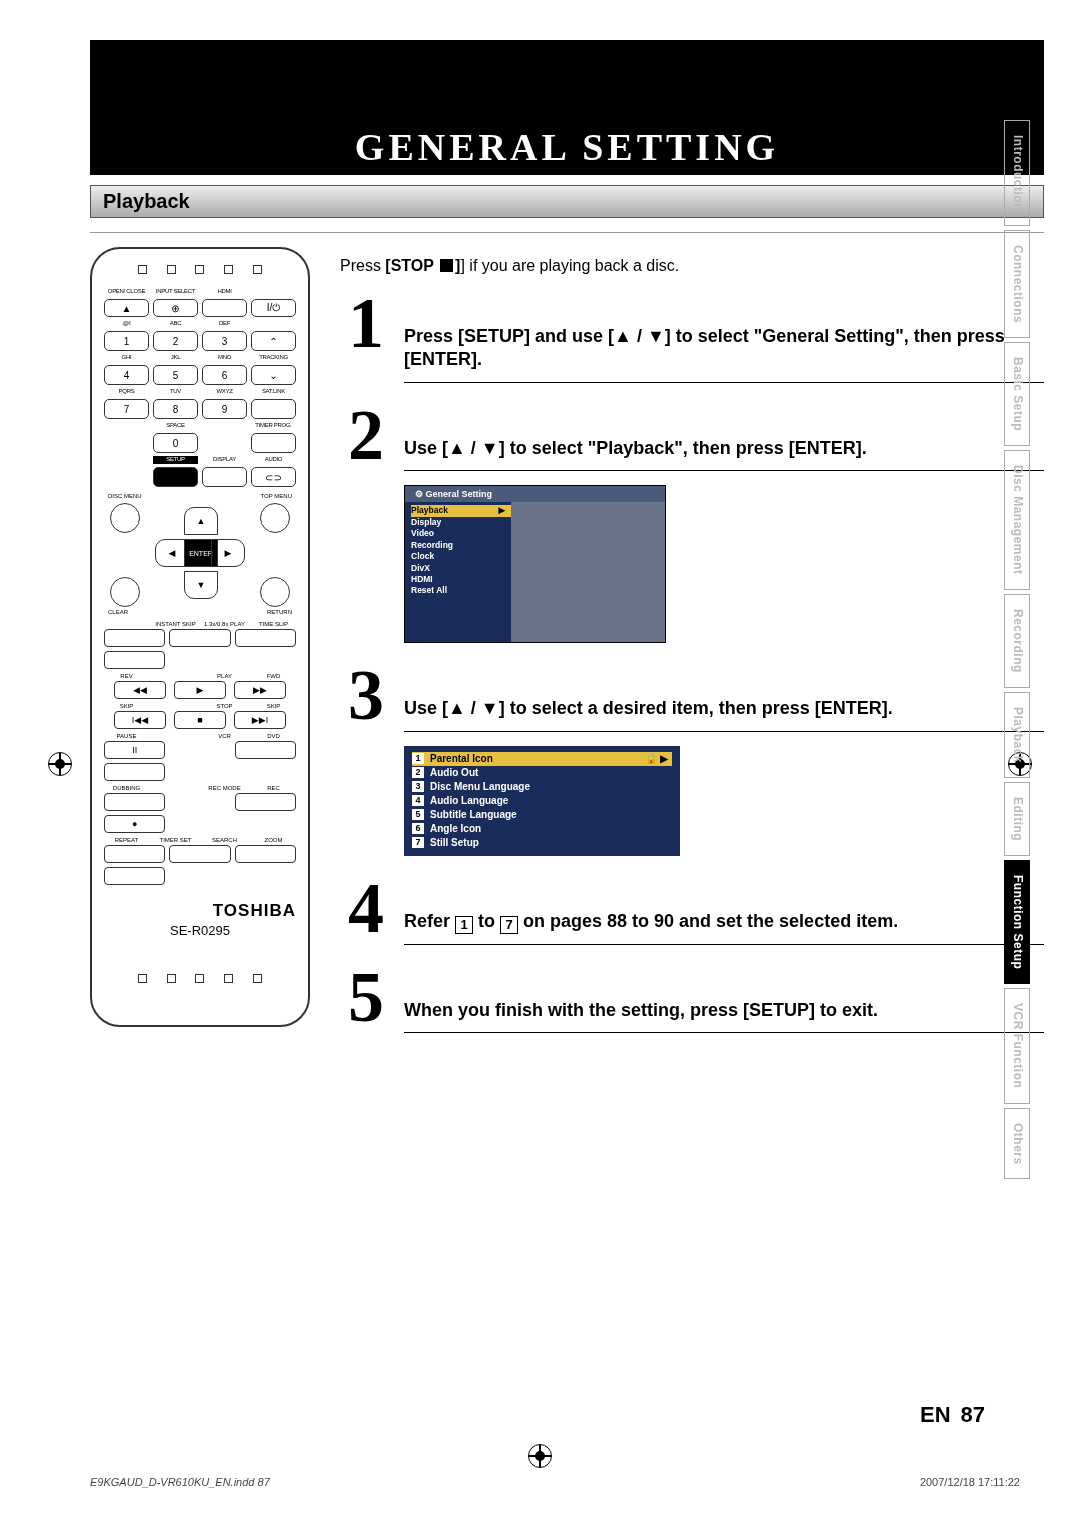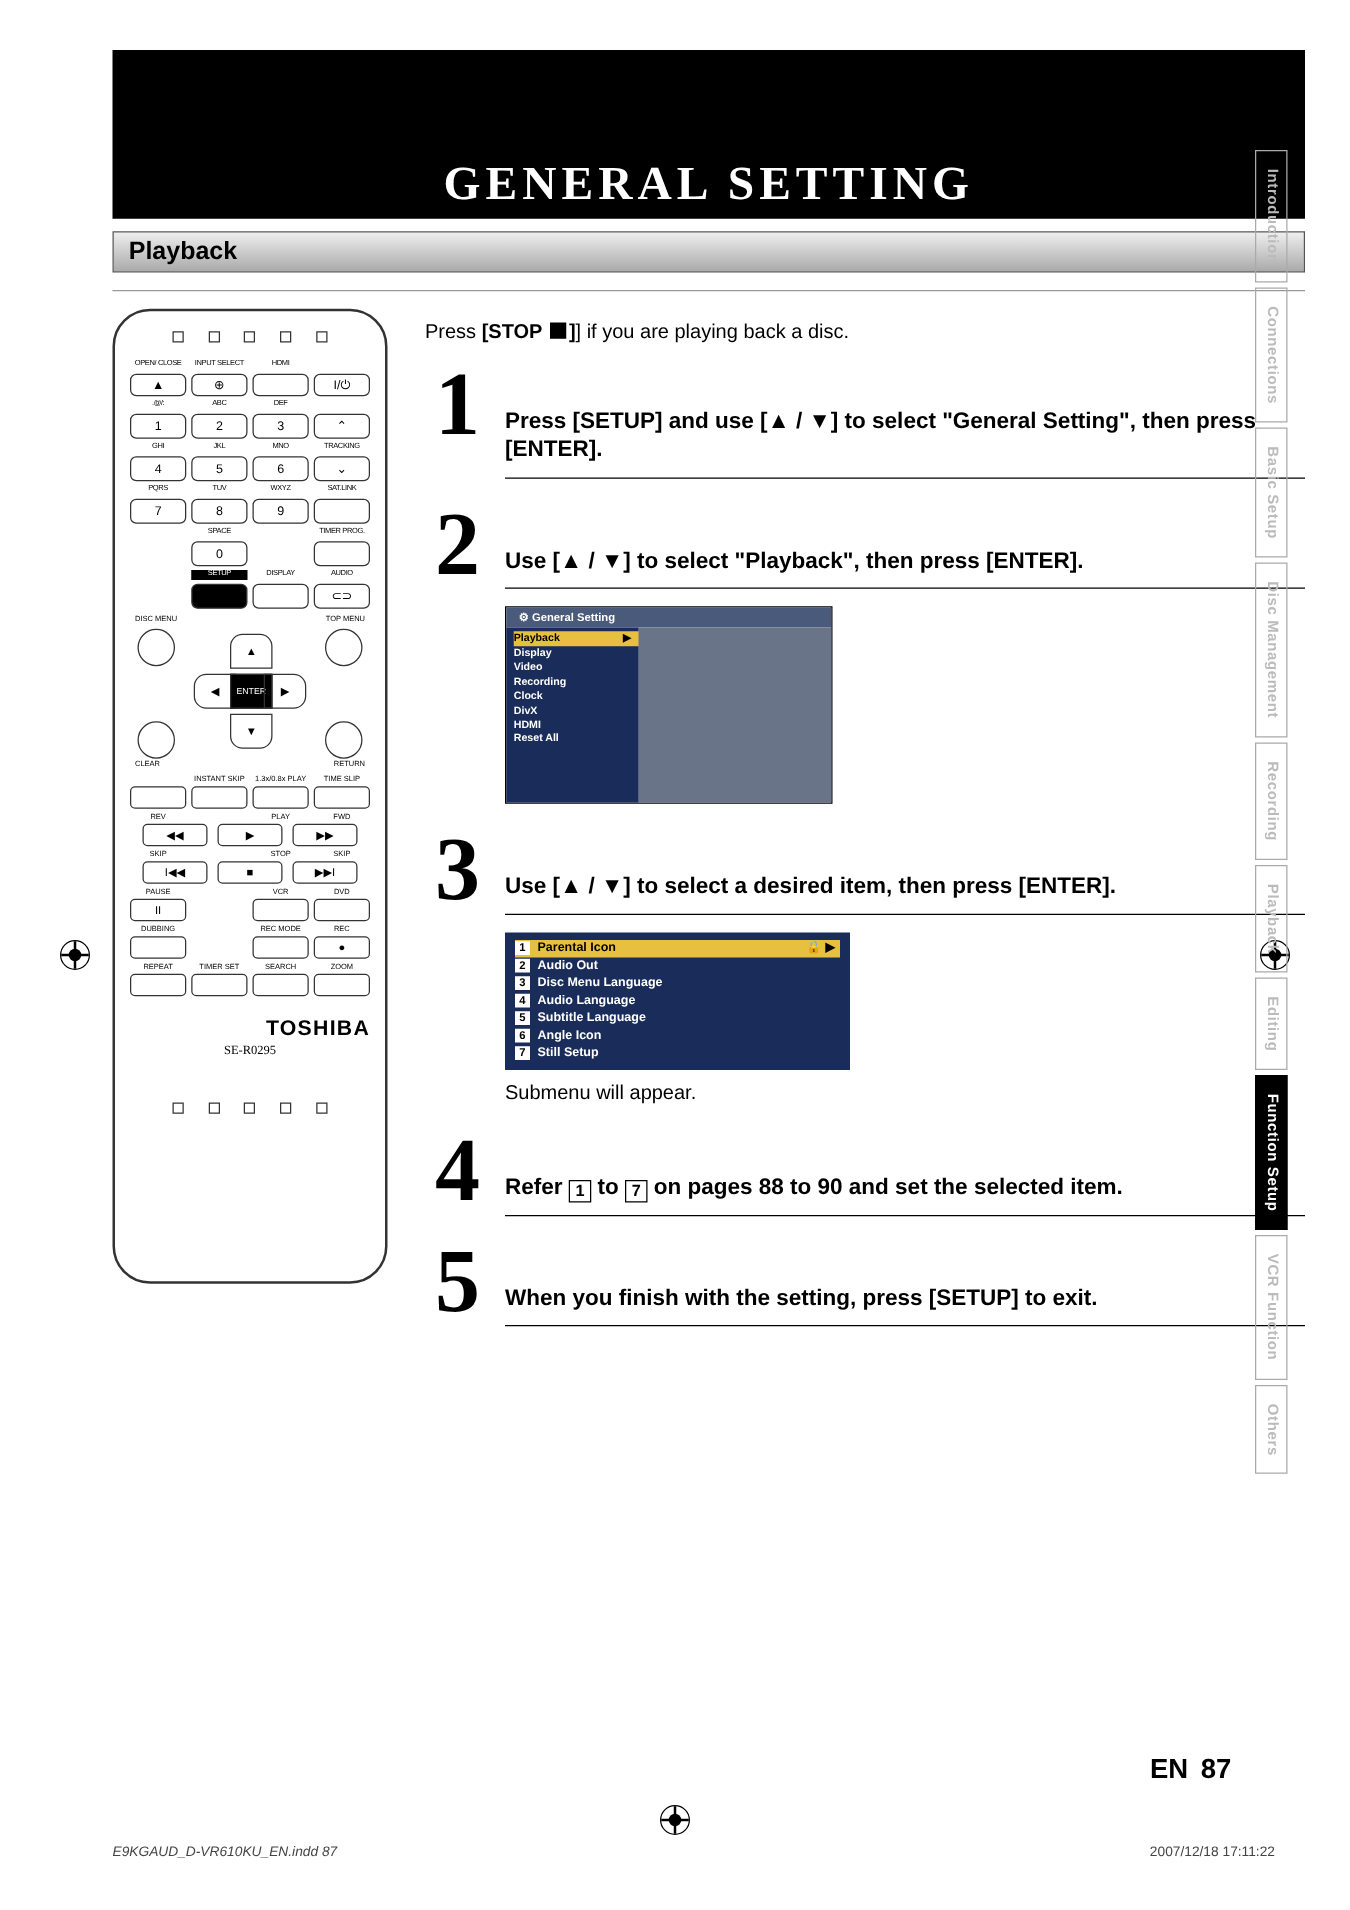--- a/index.html
+++ b/index.html
@@ -122,23 +122,23 @@
     display: flex; align-items: center; justify-content: center;
     font-size: 9px;
   }
   .remote .brand {
     font-weight: bold;
     font-size: 17px;
     letter-spacing: 1px;
     margin-top: 16px;
     text-align: right;
   }
-  .remote .model { font-size: 10px; margin-top: 2px; font-family: Liberation Serif, serif; }
+  .remote .model { font-size: 13px; margin-top: 2px; }
   .remote .row-labels { display: grid; grid-template-columns: repeat(4,1fr); font-size: 6px; gap: 4px; height: 8px;}
-  .remote .row-btns { display: grid; grid-template-columns: repeat(4,1fr); gap: 4px; }
+  .remote .row-btns { display: grid; grid-template-columns: repeat(3,1fr); gap: 4px; }
   .remote .row-btns .b, .remote .row-btns3 .b {
     border: 1.5px solid #333; border-radius: 4px; height: 16px;
     display:flex;align-items:center;justify-content:center;font-size:9px;
   }
   .remote .row-btns3 { display: grid; grid-template-columns: repeat(3,1fr); gap: 8px; padding: 0 10px;}
   .steps-col {
     flex: 1;
   }
   .intro-line { font-size: 16px; margin: 10px 0 18px 0; }
   .intro-line .stop-icon { display:inline-block; width:13px; height:13px; background:#000; vertical-align:-1px; margin:0 2px;}
@@ -525,21 +525,20 @@
               </div>
             <div class="srow">
                 <span class="sq">6</span>
                 <span>Angle Icon</span>
               </div>
             <div class="srow">
                 <span class="sq">7</span>
                 <span>Still Setup</span>
               </div>
           </div>
-          <div class="sub-caption">Submenu will appear.</div>
         </div>
       </div>
 
       <div class="step">
         <div class="num">4</div>
         <div class="step-body">
           <div class="step-title">
             <span>Refer </span><span class="boxed-num">1</span><span> to </span><span class="boxed-num">7</span><span> on pages 88 to 90 and set the selected item.</span>
           </div>
         </div>

